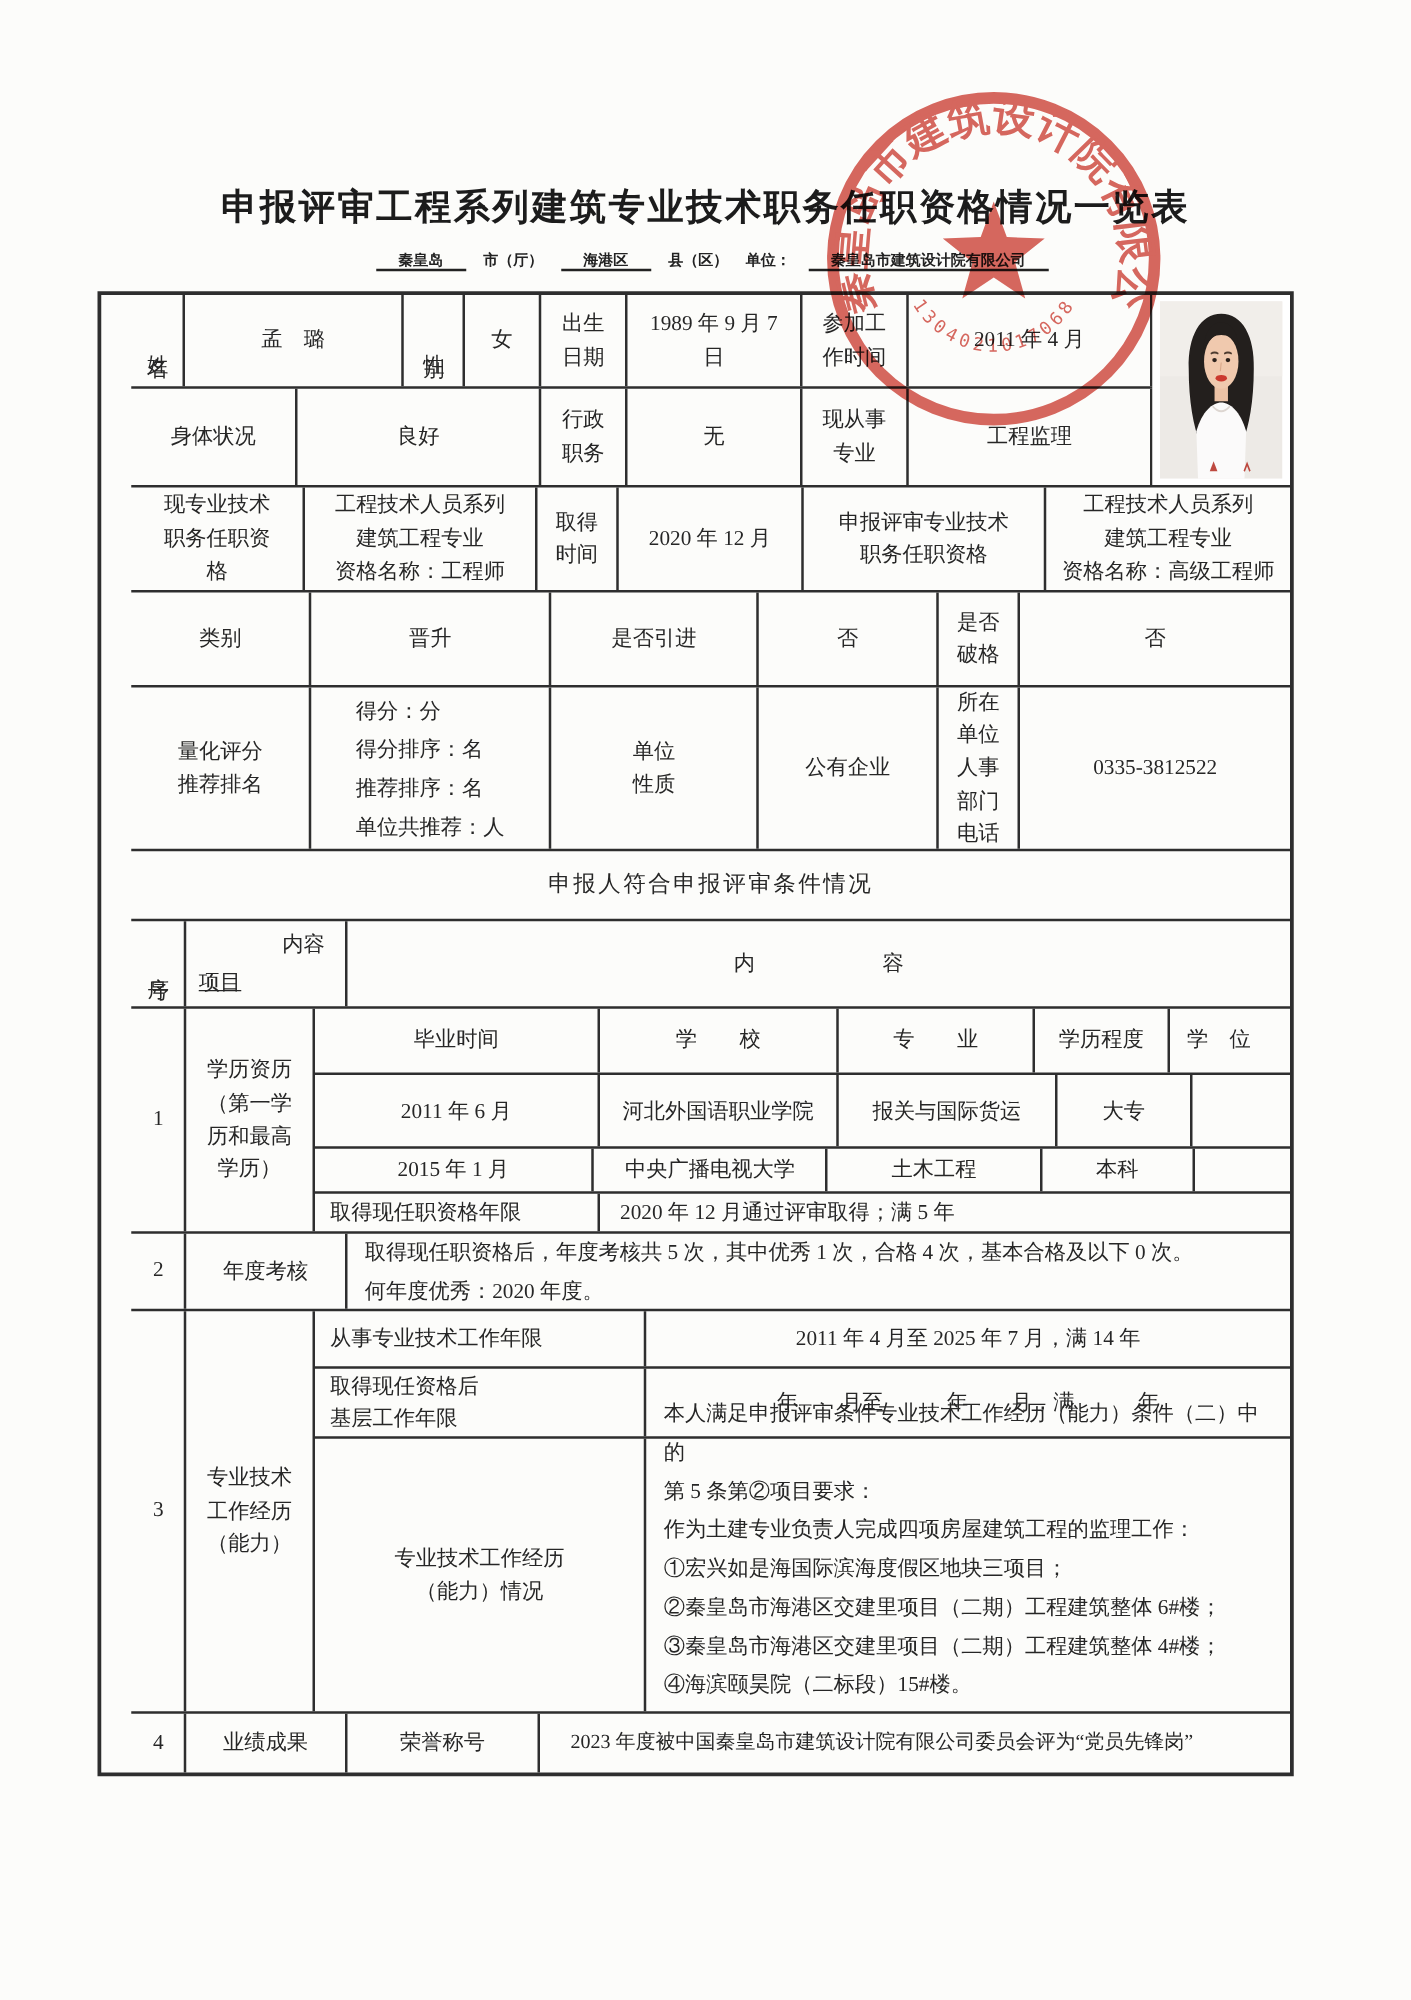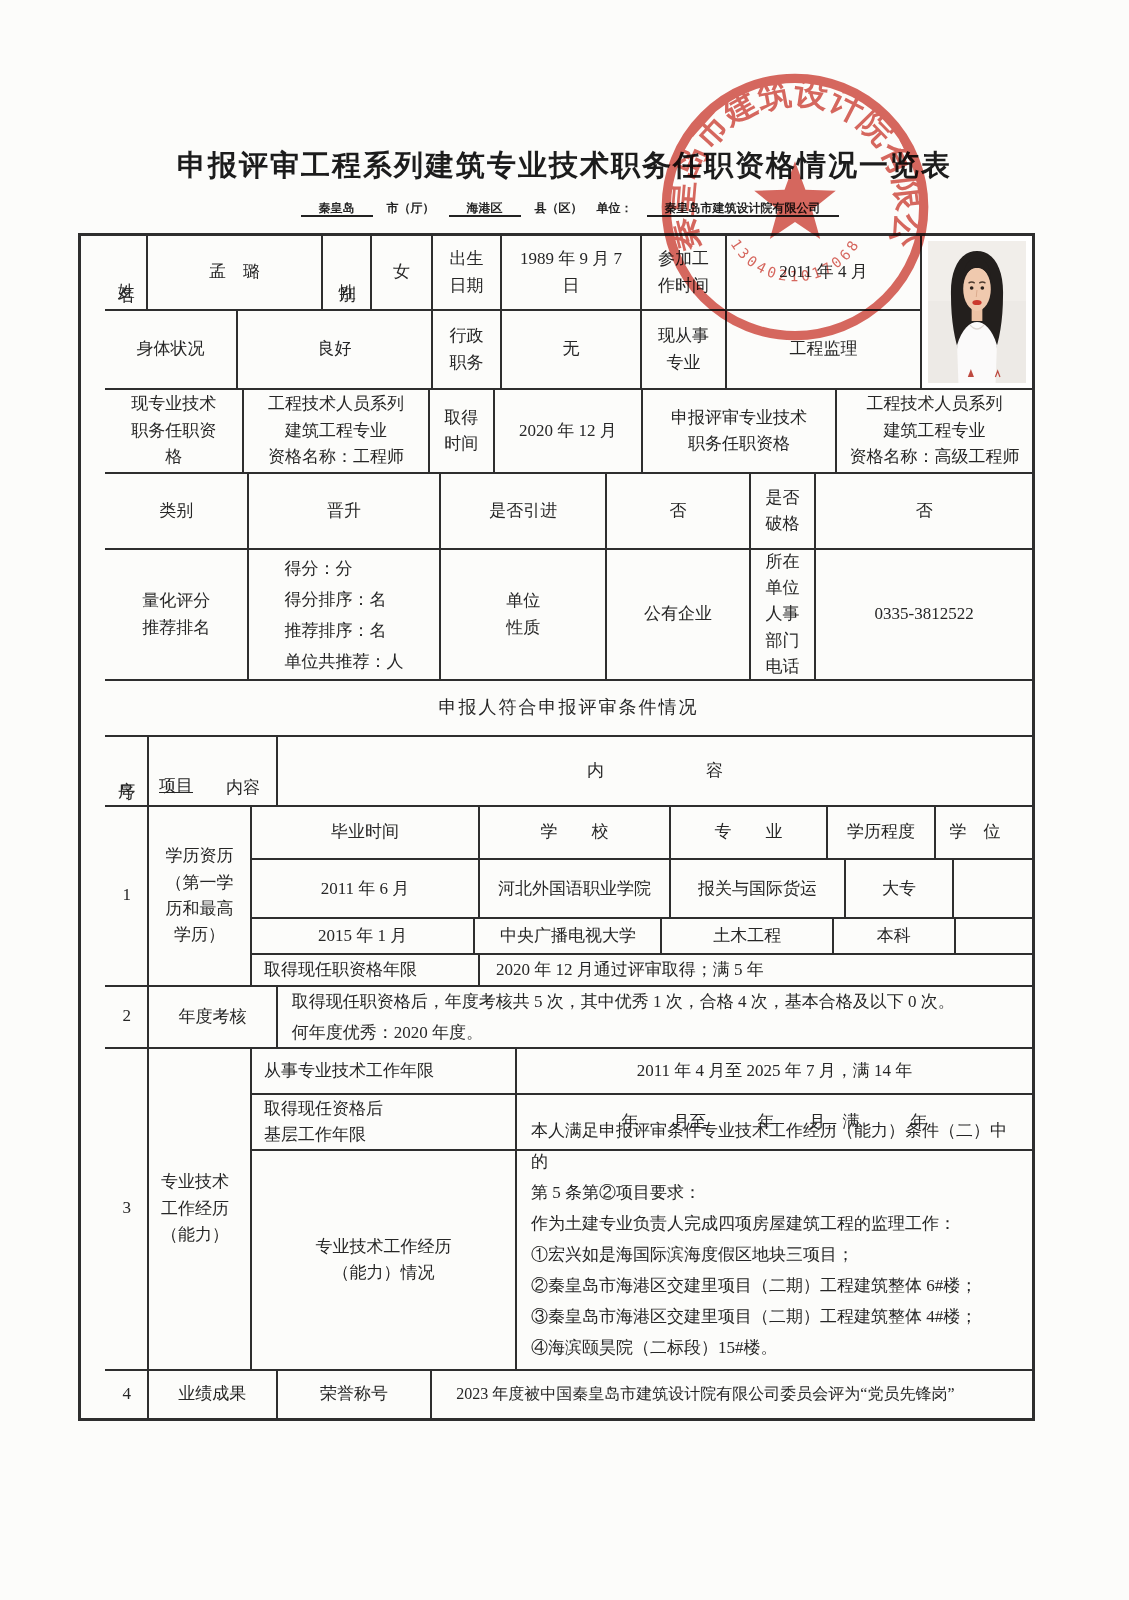--- a/index.html
+++ b/index.html
@@ -38,21 +38,21 @@
     text-align:center; padding:2px 4px;
   }
   .cl { border-right:none; }
   .vert { writing-mode:vertical-rl; text-orientation:upright; letter-spacing:3px; padding:2px 0; }
   .pre { white-space:pre-line; }
   .left { justify-content:flex-start; text-align:left; }
   .lines { text-align:left; line-height:31px; }
   .subcol { display:flex; flex-direction:column; }
   .banner { font-size:18px; letter-spacing:2px; }
   .itemcell { position:relative; }
-  .itemcell .top-right { position:absolute; top:6px; right:16px;margin-top:32px; }
+  .itemcell .top-right { position:absolute; top:6px; right:16px; }
   .itemcell .bottom-left { position:absolute; bottom:6px; left:10px;text-decoration:underline; }
   .detail { line-height:31px; font-size:17px; }
   .photo { padding:5px 6px; background:#fff; display:flex; }
   .photo svg { width:100%; height:100%; }
 
   .stamp {
     position:absolute; left:652px; top:64px; width:286px; height:286px;
     opacity:.8; mix-blend-mode:multiply; pointer-events:none; z-index:5;
   }
 </style>
@@ -211,21 +211,21 @@
       <div class="c cl left" style="width:780px;padding:2px 14px">
         <div class="detail">
           <div>取得现任职资格后，年度考核共 5 次，其中优秀 1 次，合格 4 次，基本合格及以下 0 次。</div>
           <div>何年度优秀：2020 年度。</div>
         </div>
       </div>
     </div>
 
     <div class="row" style="height:322px">
       <div class="c vert" style="width:44px">3</div>
-      <div class="c" style="width:133px;padding:2px 12px;text-align:left">专业技术工作经历（能力）</div>
+      <div class="c" style="width:133px;padding:2px 12px;text-align:center">专业技术工作经历（能力）</div>
       <div class="subcol" style="width:780px">
         <div class="irow" style="height:46px">
           <div class="c left" style="width:265px;padding:2px 12px">从事专业技术工作年限</div>
           <div class="c cl" style="width:515px">2011 年 4 月至 2025 年 7 月，满 14 年</div>
         </div>
         <div class="irow" style="height:56px">
           <div class="c left pre" style="width:265px;padding:2px 12px">取得现任资格后
 基层工作年限</div>
           <div class="c cl" style="width:515px">年　　月至　　　年　　月，满　　　年</div>
         </div>

